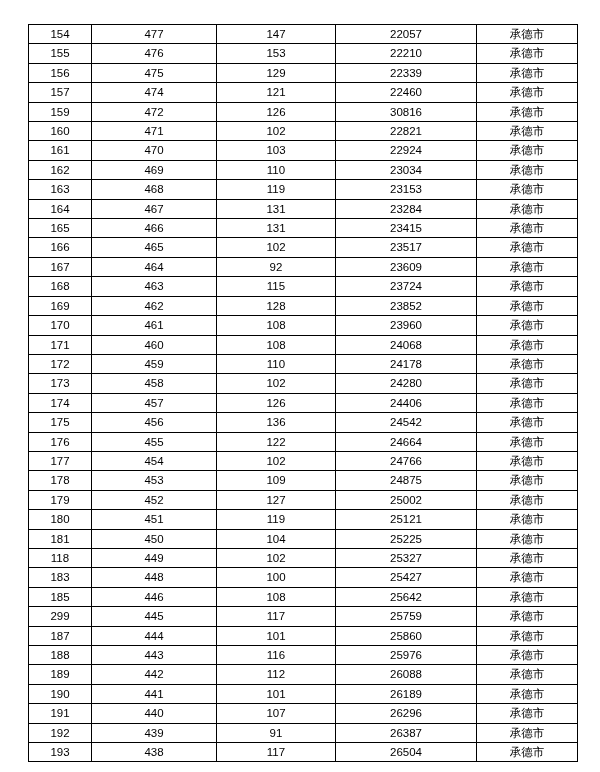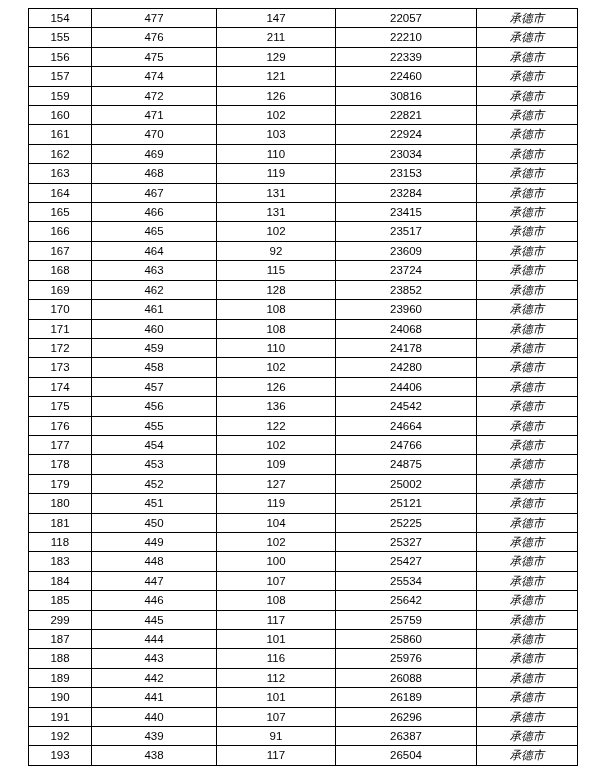--- a/index.html
+++ b/index.html
@@ -11,21 +11,21 @@
     width: 600px;
     height: 772px;
     font-family: "Liberation Sans", sans-serif;
     color: #000000;
   }
   .page {
     position: relative;
     width: 512px;
     height: 772px;
     box-sizing: border-box;
-    padding: 8px 28px 0 28px;
+    padding: 24px 28px 0 28px;
   }
   table.score-table {
     border-collapse: collapse;
     width: 544px;
     table-layout: fixed;
   }
   table.score-table td {
     border: 1px solid #000000;
     height: 18.4px;
     line-height: 18.4px;
@@ -34,39 +34,39 @@
     vertical-align: middle;
     font-size: 11.5px;
     font-family: "Liberation Sans", sans-serif;
     overflow: hidden;
     white-space: nowrap;
   }
   td.col-rank  { width: 62px; }
   td.col-score { width: 124px; }
   td.col-count { width: 118px; }
   td.col-cum   { width: 140px; }
-  td.col-city  { width: 100px; font-family: "DejaVu Sans", sans-serif; font-size: 11px; font-style: italic; }
+  td.col-city  { width: 100px; font-family: "DejaVu Sans", sans-serif; font-size: 11px; }
 </style>
 </head>
 <body>
 
 <div class="page">
   <table class="score-table">
     <tbody>
         <tr>
           <td class="col-rank">154</td>
           <td class="col-score">477</td>
           <td class="col-count">147</td>
           <td class="col-cum">22057</td>
           <td class="col-city">承德市</td>
         </tr>
         <tr>
           <td class="col-rank">155</td>
           <td class="col-score">476</td>
-          <td class="col-count">211</td>
+          <td class="col-count">153</td>
           <td class="col-cum">22210</td>
           <td class="col-city">承德市</td>
         </tr>
         <tr>
           <td class="col-rank">156</td>
           <td class="col-score">475</td>
           <td class="col-count">129</td>
           <td class="col-cum">22339</td>
           <td class="col-city">承德市</td>
         </tr>
@@ -243,27 +243,20 @@
           <td class="col-score">449</td>
           <td class="col-count">102</td>
           <td class="col-cum">25327</td>
           <td class="col-city">承德市</td>
         </tr>
         <tr>
           <td class="col-rank">183</td>
           <td class="col-score">448</td>
           <td class="col-count">100</td>
           <td class="col-cum">25427</td>
-          <td class="col-city">承德市</td>
-        </tr>
-        <tr>
-          <td class="col-rank">184</td>
-          <td class="col-score">447</td>
-          <td class="col-count">107</td>
-          <td class="col-cum">25534</td>
           <td class="col-city">承德市</td>
         </tr>
         <tr>
           <td class="col-rank">185</td>
           <td class="col-score">446</td>
           <td class="col-count">108</td>
           <td class="col-cum">25642</td>
           <td class="col-city">承德市</td>
         </tr>
         <tr>

